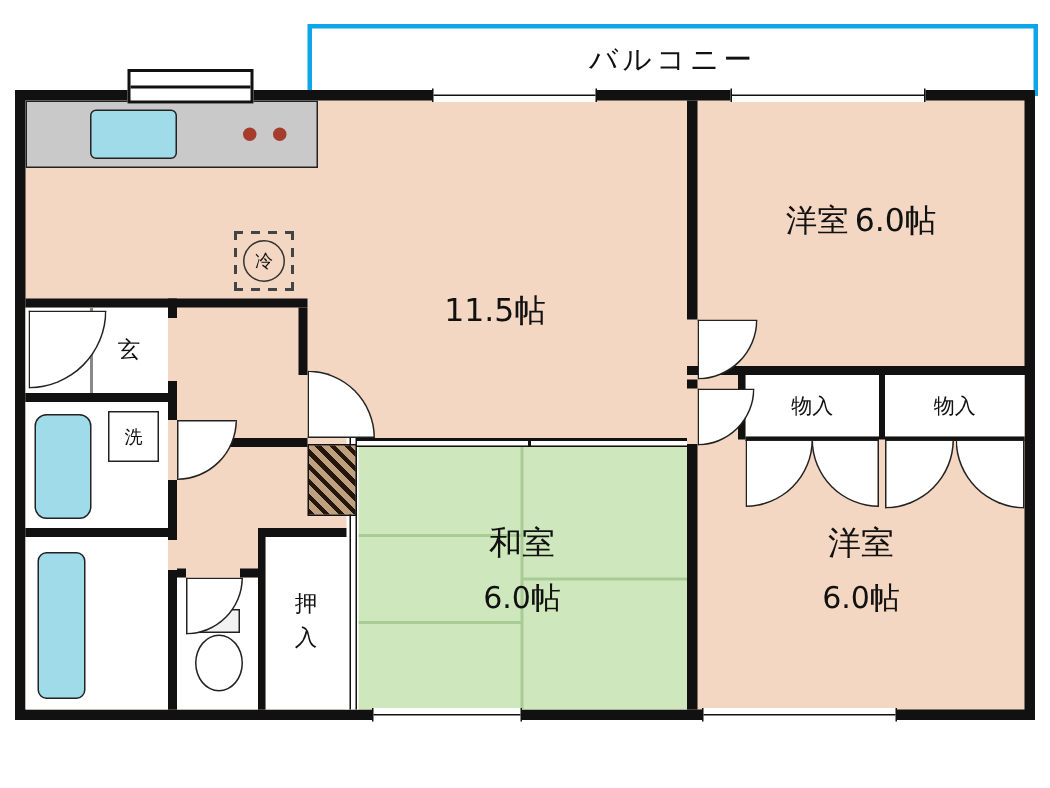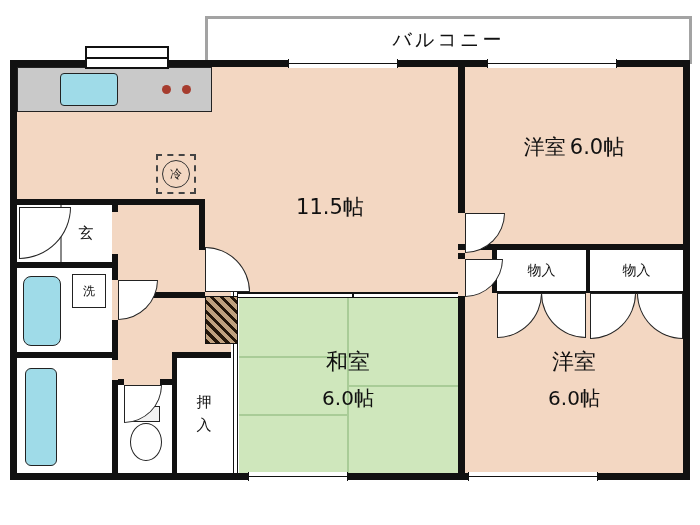--- a/index.html
+++ b/index.html
@@ -20,21 +20,21 @@
   .flexc{display:flex;align-items:center;justify-content:center}
   .col{flex-direction:column}
   .hatch{background:repeating-linear-gradient(45deg,#24160a 0 3px,#bfa07e 3px 7px);border:1px solid #111}
   .tline{background:#a9cc97}
   .slide{background:#111}
   .lbl{white-space:nowrap}
 </style>
 </head>
 <body>
 
-<div class="abs flexc" style="left:205px;top:16px;width:487px;height:48px;border:3px solid #a3a3a3;background:#fff">
+<div class="abs flexc" style="left:205px;top:16px;width:487px;height:48px;border:3px solid #0ea5e9;background:#fff">
   <span class="lbl" style="font-size:19px;letter-spacing:3px">バルコニー</span>
 </div>
 
 <div class="abs" style="left:10px;top:60px;width:680px;height:420px;border:7px solid var(--wall,#111);background:var(--floor,#f3d7c2)"></div>
 
 <div class="abs" style="left:238px;top:298px;width:220px;height:175px;background:var(--tatami,#cfe7bc)"></div>
 <div class="abs tline" style="left:347px;top:298px;width:1.5px;height:175px"></div>
 <div class="abs tline" style="left:238px;top:356px;width:110px;height:1.5px"></div>
 <div class="abs tline" style="left:238px;top:414px;width:110px;height:1.5px"></div>
 <div class="abs tline" style="left:348px;top:385px;width:110px;height:1.5px"></div>

